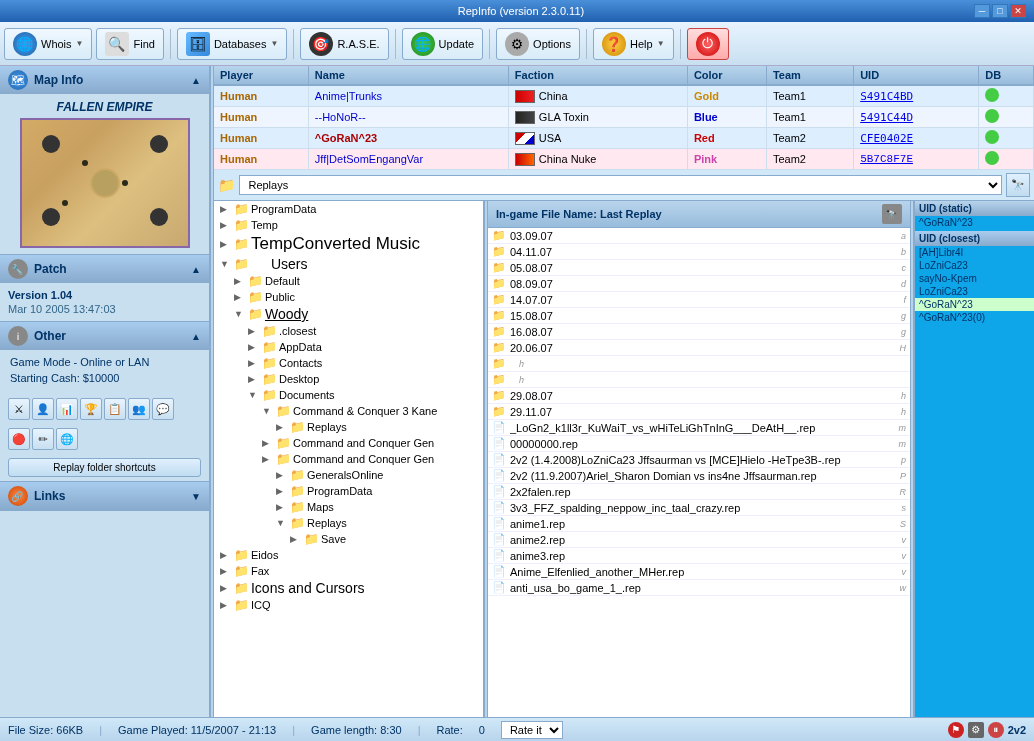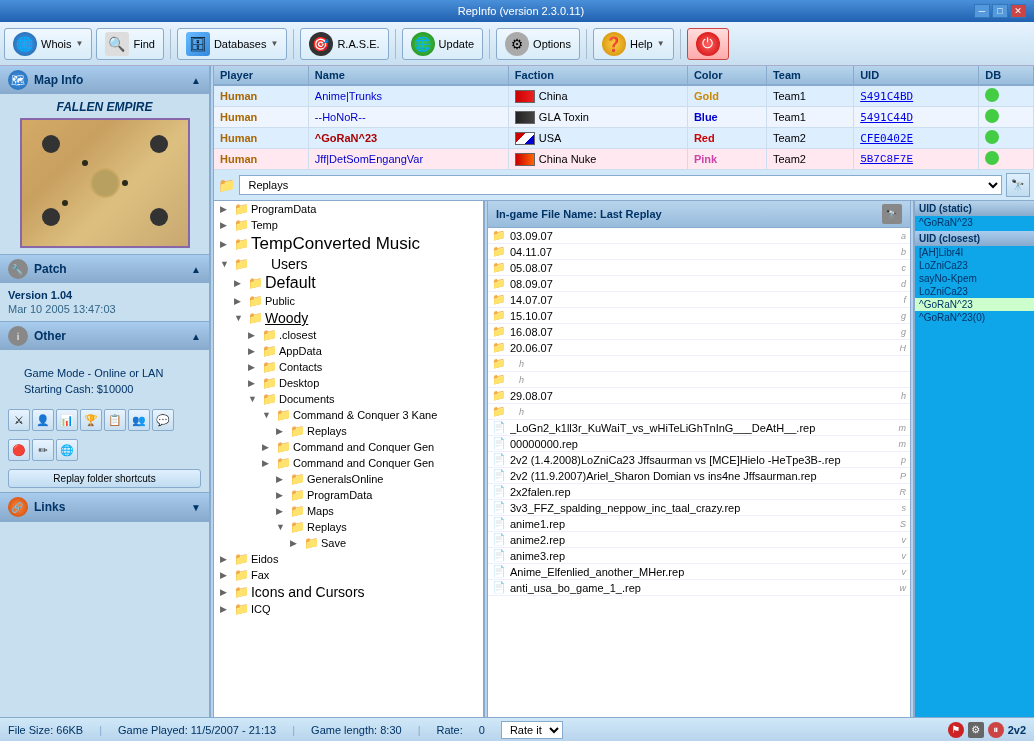--- a/index.html
+++ b/index.html
@@ -38,21 +38,21 @@
     .map-info-content { padding: 6px; display: flex; flex-direction: column; align-items: center; font-style: italic; }
     .map-name { font-weight: bold; font-size: 12px; color: #003366; margin-bottom: 4px; }
     .map-preview { width: 170px; height: 130px; background: #c8a870; border: 2px solid #8866aa; position: relative; overflow: hidden; }
     .map-terrain { width: 100%; height: 100%; background: linear-gradient(135deg, #d4aa66 0%, #c8a060 30%, #ddc080 60%, #c8a870 100%); }
     .map-obj { position: absolute; background: #222; border-radius: 50%; }
 
     .patch-content { padding: 6px 8px; }
     .patch-version { font-weight: bold; color: #003366; }
     .patch-date { color: #336688; margin-top: 2px; }
 
-    .other-content { padding: 6px 24px; margin-top: 11px; }
+    .other-content { padding: 6px 10px; }
     .other-info { color: #003366; margin-bottom: 4px; }
 
     .icon-row { display: flex; gap: 2px; padding: 4px 8px; flex-wrap: wrap; }
     .small-icon-btn { width: 22px; height: 22px; background: linear-gradient(to bottom, #e8f4ff, #c8dff0); border: 1px solid #88aacc; border-radius: 2px; cursor: pointer; display: flex; align-items: center; justify-content: center; font-size: 11px; }
 
     .shortcut-btn { width: calc(100% - 16px); margin: 4px 8px; padding: 3px 6px; background: linear-gradient(to bottom, #e0f0ff, #c0dcf0); border: 1px solid #88aacc; border-radius: 3px; cursor: pointer; font-size: 10px; text-align: center; }
 
     
     .right-panel { flex: 1; display: flex; flex-direction: column; overflow: hidden; }
 
@@ -366,21 +366,21 @@
             <div class="tree-item">
     <span style="display:inline-block; width:2px;"></span>
     <span class="tree-arrow">▼</span>
     <span class="tree-folder-icon">📁</span>
     <span style="font-size:14px;padding-left:20px;">Users</span>
   </div>
             <div class="tree-item">
     <span style="display:inline-block; width:16px;"></span>
     <span class="tree-arrow">▶</span>
     <span class="tree-folder-icon">📁</span>
-    <span style="font-size:16px;">Default</span>
+    <span style="font-size:11px;">Default</span>
   </div>
             <div class="tree-item">
     <span style="display:inline-block; width:16px;"></span>
     <span class="tree-arrow">▶</span>
     <span class="tree-folder-icon">📁</span>
     <span style="font-size:11px;">Public</span>
   </div>
             <div class="tree-item">
     <span style="display:inline-block; width:16px;"></span>
     <span class="tree-arrow">▼</span>
@@ -525,21 +525,21 @@
     <span class="file-name">08.09.07</span>
     <span class="file-extra" style="color:#999; font-size:9px; font-style:italic;">d</span>
   </div>
               <div class="file-item">
     <span class="file-icon" style="color:#e8a800; font-size:11px; width:14px;">📁</span>
     <span class="file-name">14.07.07</span>
     <span class="file-extra" style="color:#999; font-size:9px; font-style:italic;">f</span>
   </div>
               <div class="file-item">
     <span class="file-icon" style="color:#e8a800; font-size:11px; width:14px;">📁</span>
-    <span class="file-name">15.10.07</span>
+    <span class="file-name">15.08.07</span>
     <span class="file-extra" style="color:#999; font-size:9px; font-style:italic;">g</span>
   </div>
               <div class="file-item">
     <span class="file-icon" style="color:#e8a800; font-size:11px; width:14px;">📁</span>
     <span class="file-name">16.08.07</span>
     <span class="file-extra" style="color:#999; font-size:9px; font-style:italic;">g</span>
   </div>
               <div class="file-item">
     <span class="file-icon" style="color:#e8a800; font-size:11px; width:14px;">📁</span>
     <span class="file-name">20.06.07</span>
@@ -553,20 +553,21 @@
     <span class="file-icon" style="color:#e8a800; font-size:11px; width:14px;">📁</span>
     <span class="file-extra" style="color:#999; font-size:9px; font-style:italic;">h</span>
   </div>
               <div class="file-item">
     <span class="file-icon" style="color:#e8a800; font-size:11px; width:14px;">📁</span>
     <span class="file-name">29.08.07</span>
     <span class="file-extra" style="color:#999; font-size:9px; font-style:italic;">h</span>
   </div>
               <div class="file-item">
     <span class="file-icon" style="color:#e8a800; font-size:11px; width:14px;">📁</span>
+    <span class="file-name">29.11.07</span>
     <span class="file-extra" style="color:#999; font-size:9px; font-style:italic;">h</span>
   </div>
               <div class="file-item">
     <span class="file-icon" style="color:#4477cc; font-size:11px; width:14px;">📄</span>
     <span class="file-name">_LoGn2_k1ll3r_KuWaiT_vs_wHiTeLiGhTnInG___DeAtH__.rep</span>
     <span class="file-extra" style="color:#999; font-size:9px; font-style:italic;">m</span>
   </div>
               <div class="file-item">
     <span class="file-icon" style="color:#4477cc; font-size:11px; width:14px;">📄</span>
     <span class="file-name">00000000.rep</span>

